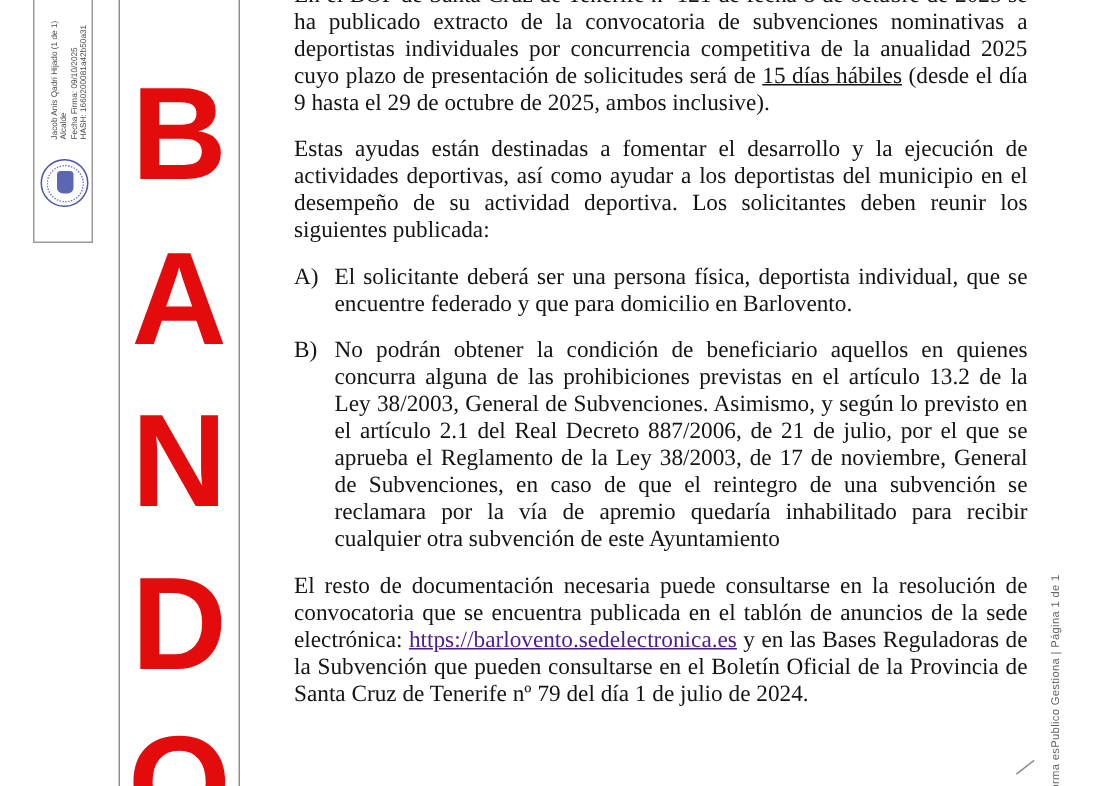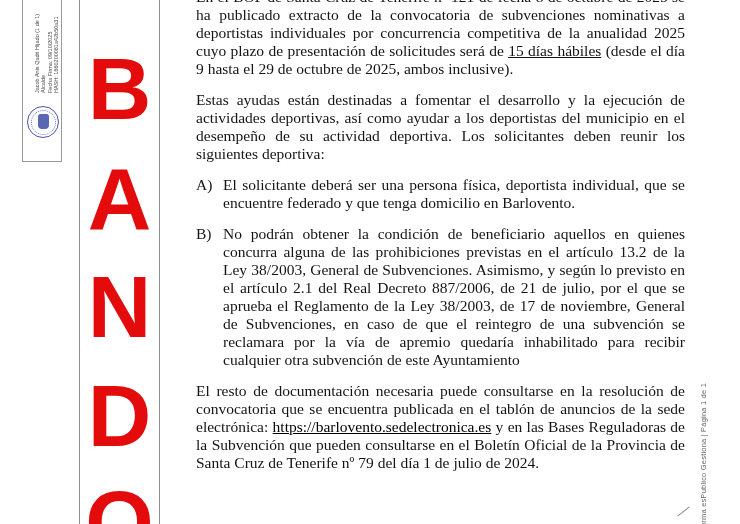--- a/index.html
+++ b/index.html
@@ -33,21 +33,21 @@
 
   
   .content{position:absolute;left:196px;top:-12px;width:489px;
            font-size:15.5px;line-height:18px;color:#141414;text-align:justify;}
   .para{margin:0 0 13px 0;}
   .req{display:flex;margin:0 0 13px 0;}
   .req .marker{flex:none;width:27px;}
   .req .txt{flex:1;text-align:justify;}
   .seg-b{font-weight:normal;}
   .seg-u{text-decoration:underline;margin-top:42px;}
-  a.link{color:#000000;text-decoration:underline;cursor:pointer;}
+  a.link{color:#4c1d95;text-decoration:underline;cursor:pointer;}
 
   
   .footer-vert{position:absolute;left:699px;top:527px;
                transform:rotate(-90deg);transform-origin:0 0;
                font-family:"Liberation Sans",sans-serif;font-size:7.5px;
                color:#666;white-space:nowrap;letter-spacing:.2px;}
   .sig-mark{position:absolute;left:676px;top:511px;width:15px;height:0;
             border-top:1.3px solid #8a8a8a;transform:rotate(-38deg);}
 </style>
 </head>
@@ -72,25 +72,25 @@
   <div class="bando-col">
     <span class="bando-letter">B</span>
     <span class="bando-letter">A</span>
     <span class="bando-letter">N</span>
     <span class="bando-letter">D</span>
     <span class="bando-letter">O</span>
   </div>
 
   <div class="content">
     <p class="para"><span>En el BOP de Santa Cruz de Tenerife nº 121 de fecha 8 de octubre de 2025 se ha publicado extracto de la convocatoria de subvenciones nominativas a deportistas individuales por concurrencia competitiva de la anualidad 2025 cuyo </span><span class="seg-b">plazo de presentación de solicitudes será de </span><span class="seg-b seg-u">15 días hábiles</span><span class="seg-b"> (desde el día 9 hasta el 29 de octubre de 2025, ambos inclusive)</span><span>.</span></p>
-    <p class="para"><span>Estas ayudas están destinadas a fomentar el desarrollo y la ejecución de actividades deportivas, así como ayudar a los deportistas del municipio en el desempeño de su actividad deportiva. Los solicitantes deben reunir los siguientes </span><span class="seg-b">deportiva:</span></p>
+    <p class="para"><span>Estas ayudas están destinadas a fomentar el desarrollo y la ejecución de actividades deportivas, así como ayudar a los deportistas del municipio en el desempeño de su actividad deportiva. Los solicitantes deben reunir los siguientes </span><span class="seg-b">publicada:</span></p>
 
     <div class="req">
       <span class="marker">A)</span>
-      <span class="txt"><span>El solicitante deberá ser una persona física, deportista individual, que se encuentre federado y que tenga domicilio en Barlovento.</span></span>
+      <span class="txt"><span>El solicitante deberá ser una persona física, deportista individual, que se encuentre federado y que para domicilio en Barlovento.</span></span>
     </div>
 
     <div class="req">
       <span class="marker">B)</span>
       <span class="txt"><span>No podrán obtener la condición de beneficiario aquellos en quienes concurra alguna de las prohibiciones previstas en el artículo 13.2 de la Ley 38/2003, General de Subvenciones. Asimismo, y según lo previsto en el artículo 2.1 del Real Decreto 887/2006, de 21 de julio, por el que se aprueba el Reglamento de la Ley 38/2003, de 17 de noviembre, General de Subvenciones, en caso de que el reintegro de una subvención se reclamara por la vía de apremio quedaría inhabilitado para recibir cualquier otra subvención de este Ayuntamiento</span></span>
     </div>
 
     <p class="para"><span>El resto de documentación necesaria puede consultarse en la resolución de convocatoria que se encuentra publicada en el tablón de anuncios de la sede electrónica: </span><a class="link" href="#">https://barlovento.sedelectronica.es</a><span> y en las Bases Reguladoras de la Subvención que pueden consultarse en el Boletín Oficial de la Provincia de Santa Cruz de Tenerife nº 79 del día 1 de julio de 2024.</span></p>
   </div>
 

